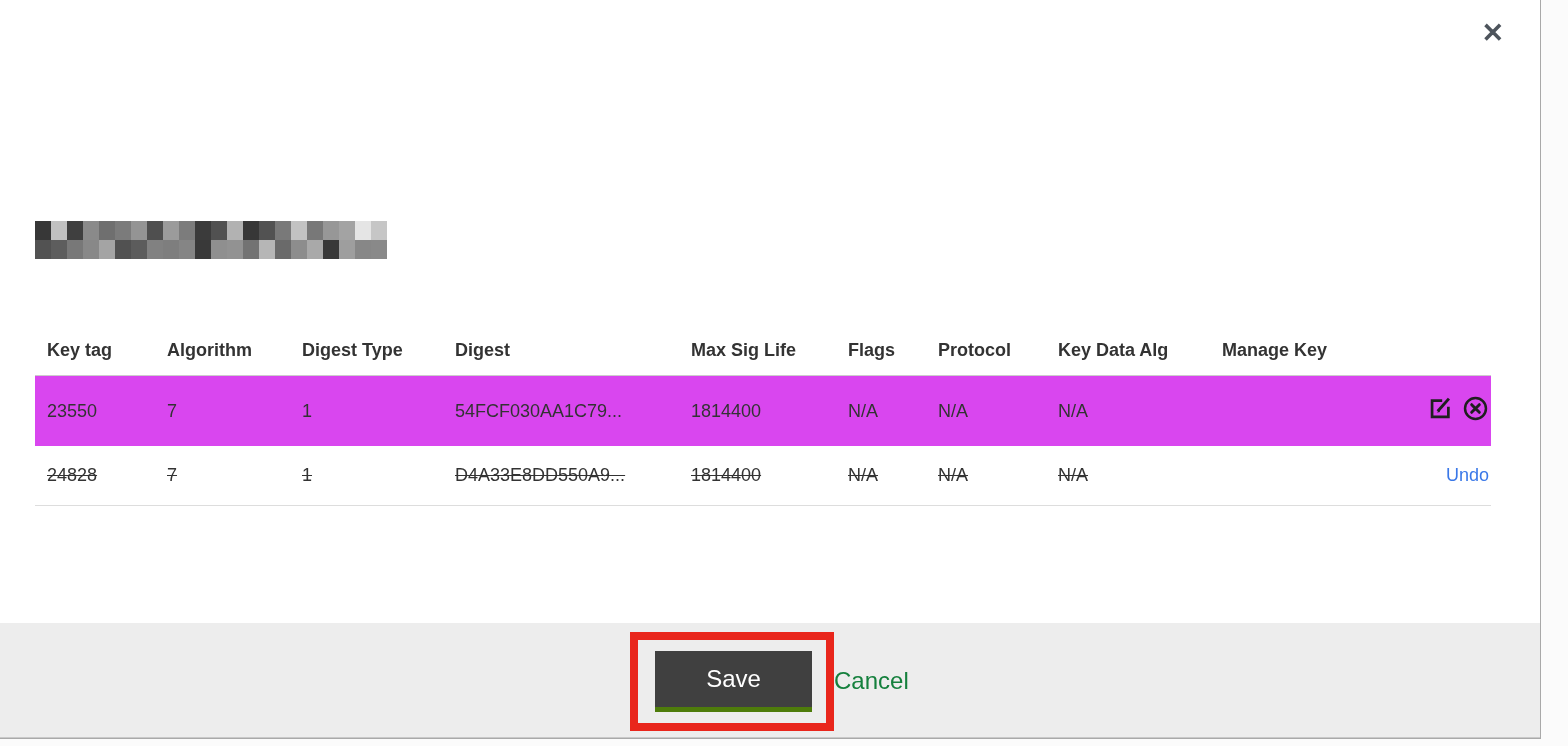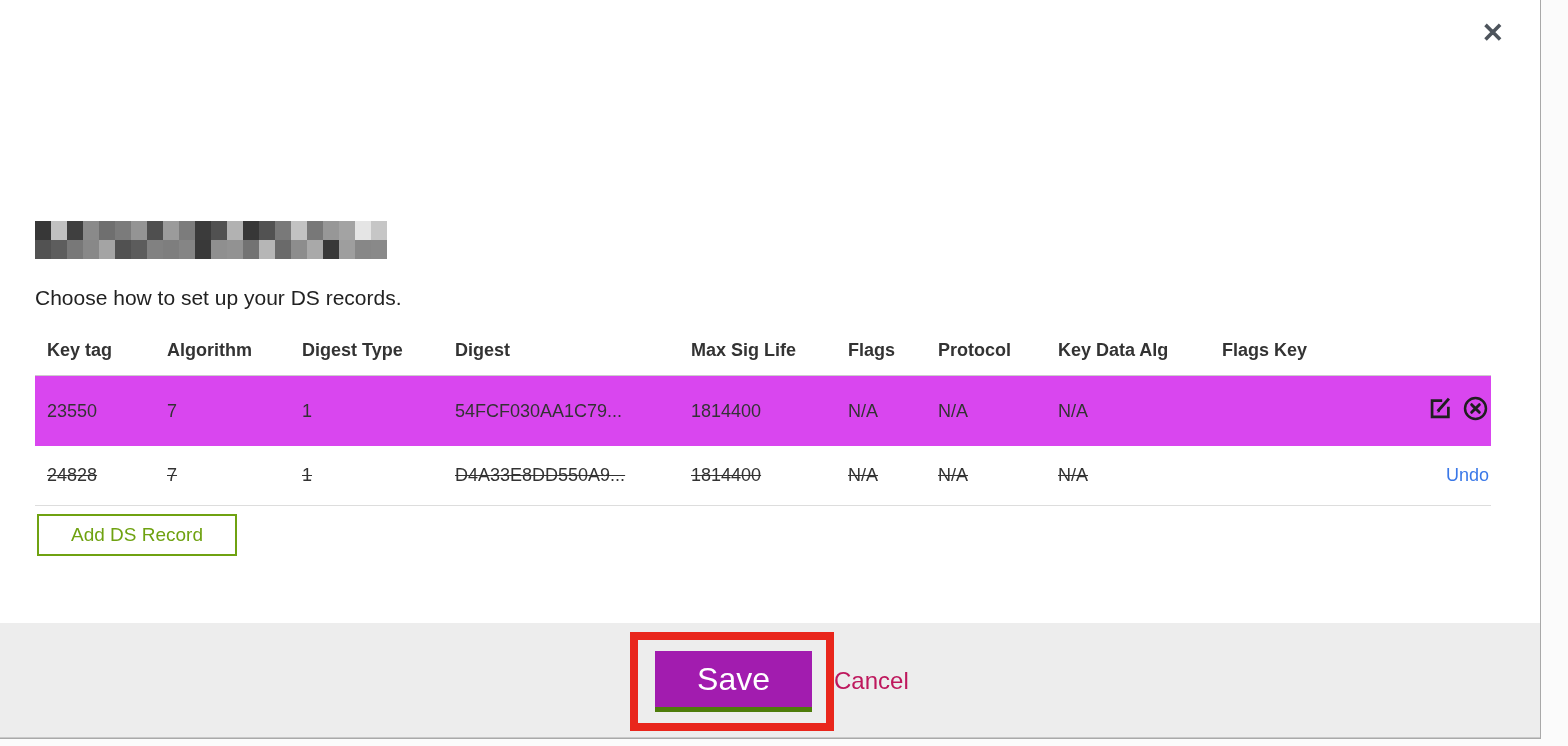--- a/index.html
+++ b/index.html
@@ -52,27 +52,27 @@
   .footer {
     position:absolute; left:0; top:623px; width:100%; height:115px;
     background:#ededed; border-bottom:1px solid #c9c9c9;
   }
   .annotation-box {
     position:absolute; left:630px; top:9px; width:204px; height:99px;
     border:8px solid #e9261c;
   }
   .save-btn {
     position:absolute; left:17px; top:11px; width:157px; height:61px;
-    background:#a21caf; border:none; border-bottom:5px solid #4e7c0b;
-    color:#ffffff; font-size:32px; font-family:"Liberation Sans", sans-serif;
+    background:#404040; border:none; border-bottom:5px solid #4e7c0b;
+    color:#ffffff; font-size:24px; font-family:"Liberation Sans", sans-serif;
     cursor:pointer;
   }
   .cancel-link {
     position:absolute; left:834px; top:44px;
-    color:#be185d; font-size:24px; text-decoration:none; cursor:pointer;
+    color:#15803d; font-size:24px; text-decoration:none; cursor:pointer;
   }
 </style>
 </head>
 <body>
 
 <div class="modal">
 
   <div class="close-btn">✕</div>
 
   <div class="redacted">
@@ -115,21 +115,20 @@
       <div style="background: rgb(182, 182, 182);"></div>
       <div style="background: rgb(106, 106, 106);"></div>
       <div style="background: rgb(141, 141, 141);"></div>
       <div style="background: rgb(169, 169, 169);"></div>
       <div style="background: rgb(56, 56, 56);"></div>
       <div style="background: rgb(158, 158, 158);"></div>
       <div style="background: rgb(135, 135, 135);"></div>
       <div style="background: rgb(137, 137, 137);"></div>
     </div>
 
-  <div class="subtitle">Choose how to set up your DS records.</div>
 
   <table class="ds-table">
     <colgroup>
       <col style="width:120px">
         <col style="width:135px">
         <col style="width:153px">
       <col style="width:236px">
         <col style="width:157px">
         <col style="width:90px">
       <col style="width:120px">
@@ -140,21 +139,21 @@
     <thead>
       <tr>
         <th>Key tag</th>
         <th>Algorithm</th>
         <th>Digest Type</th>
         <th>Digest</th>
         <th>Max Sig Life</th>
         <th>Flags</th>
         <th>Protocol</th>
         <th>Key Data Alg</th>
-        <th>Flags Key</th>
+        <th>Manage Key</th>
         <th></th>
       </tr>
     </thead>
     <tbody>
       <tr class="row-normal">
         <td class="cell">23550</td>
         <td class="cell">7</td>
         <td class="cell">1</td>
         <td class="cell">54FCF030AA1C79...</td>
         <td class="cell">1814400</td>
@@ -188,21 +187,20 @@
         <td class="cell">N/A</td>
         <td class="cell">N/A</td>
         <td class="cell"></td>
         <td class="actions-cell">
           <a class="undo-link">Undo</a>
         </td>
       </tr>
     </tbody>
   </table>
 
-  <button class="add-btn">Add DS Record</button>
 
   <div class="footer">
     <div class="annotation-box">
       <button class="save-btn">Save</button>
     </div>
     <a class="cancel-link">Cancel</a>
   </div>
 
 </div>
 

